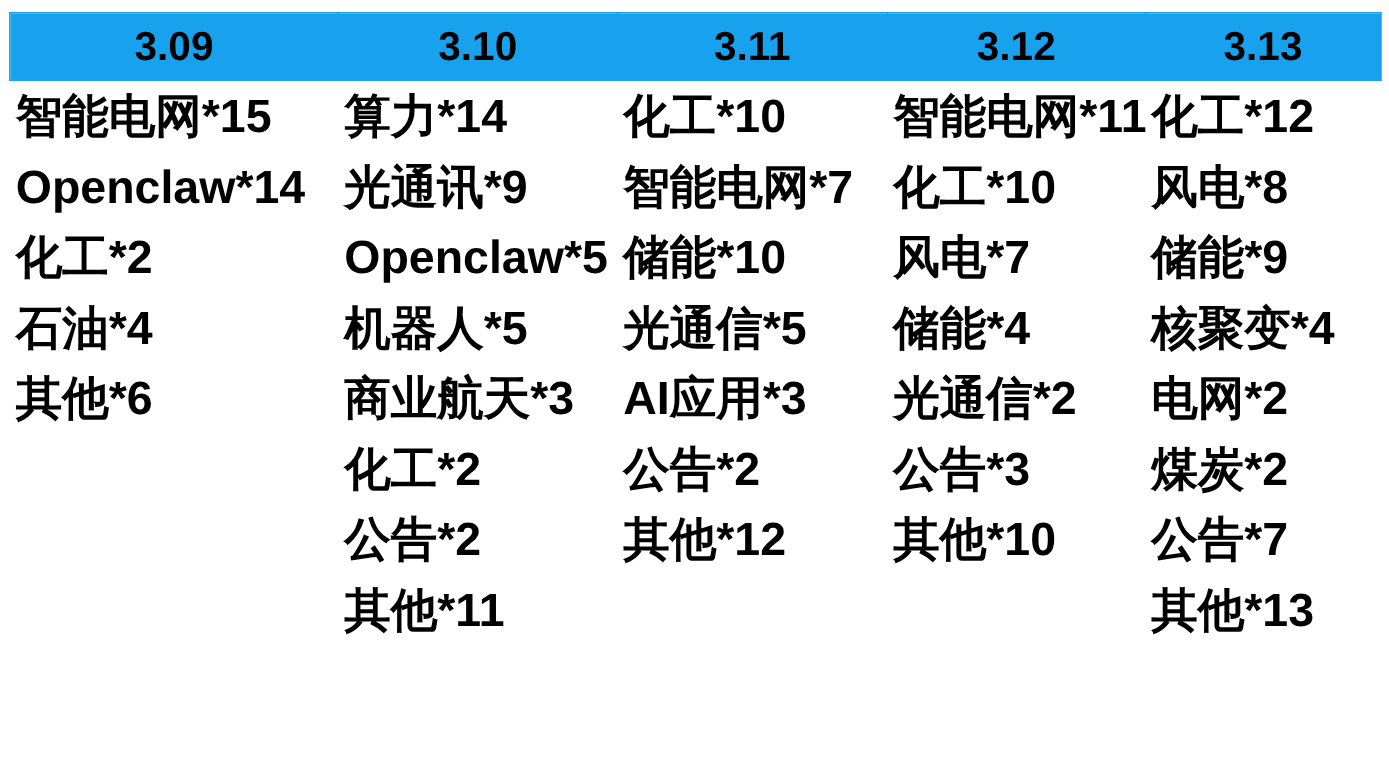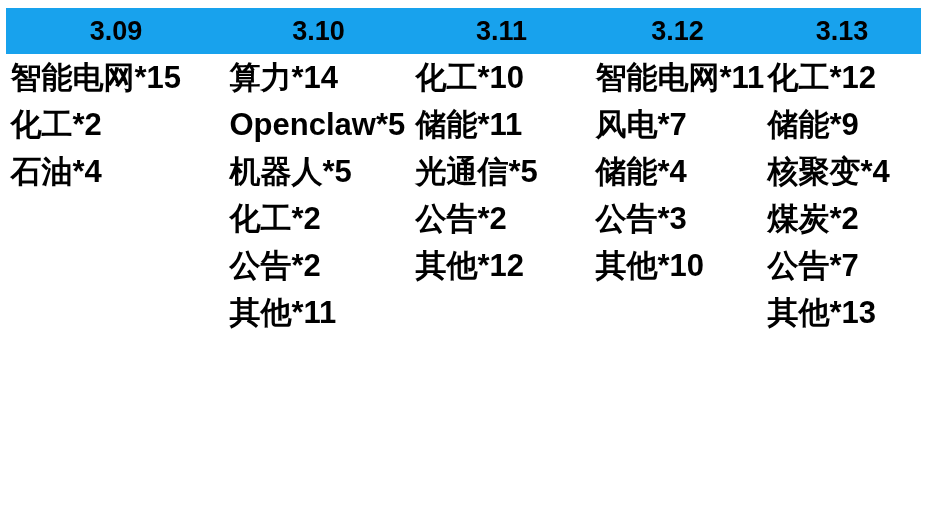--- a/index.html
+++ b/index.html
@@ -87,32 +87,46 @@
     </thead>
     <tbody>
       <tr>
         <td>智能电网*15</td>
         <td>算力*14</td>
         <td>化工*10</td>
         <td>智能电网*11</td>
         <td>化工*12</td>
       </tr>
       <tr>
+        <td>Openclaw*14</td>
+        <td>光通讯*9</td>
+        <td>智能电网*7</td>
+        <td>化工*10</td>
+        <td>风电*8</td>
+      </tr>
+      <tr>
         <td>化工*2</td>
         <td>Openclaw*5</td>
-        <td>储能*11</td>
+        <td>储能*10</td>
         <td>风电*7</td>
         <td>储能*9</td>
       </tr>
       <tr>
         <td>石油*4</td>
         <td>机器人*5</td>
         <td>光通信*5</td>
         <td>储能*4</td>
         <td>核聚变*4</td>
+      </tr>
+      <tr>
+        <td>其他*6</td>
+        <td>商业航天*3</td>
+        <td>AI应用*3</td>
+        <td>光通信*2</td>
+        <td>电网*2</td>
       </tr>
       <tr>
         <td class="empty"></td>
         <td>化工*2</td>
         <td>公告*2</td>
         <td>公告*3</td>
         <td>煤炭*2</td>
       </tr>
       <tr>
         <td class="empty"></td>

